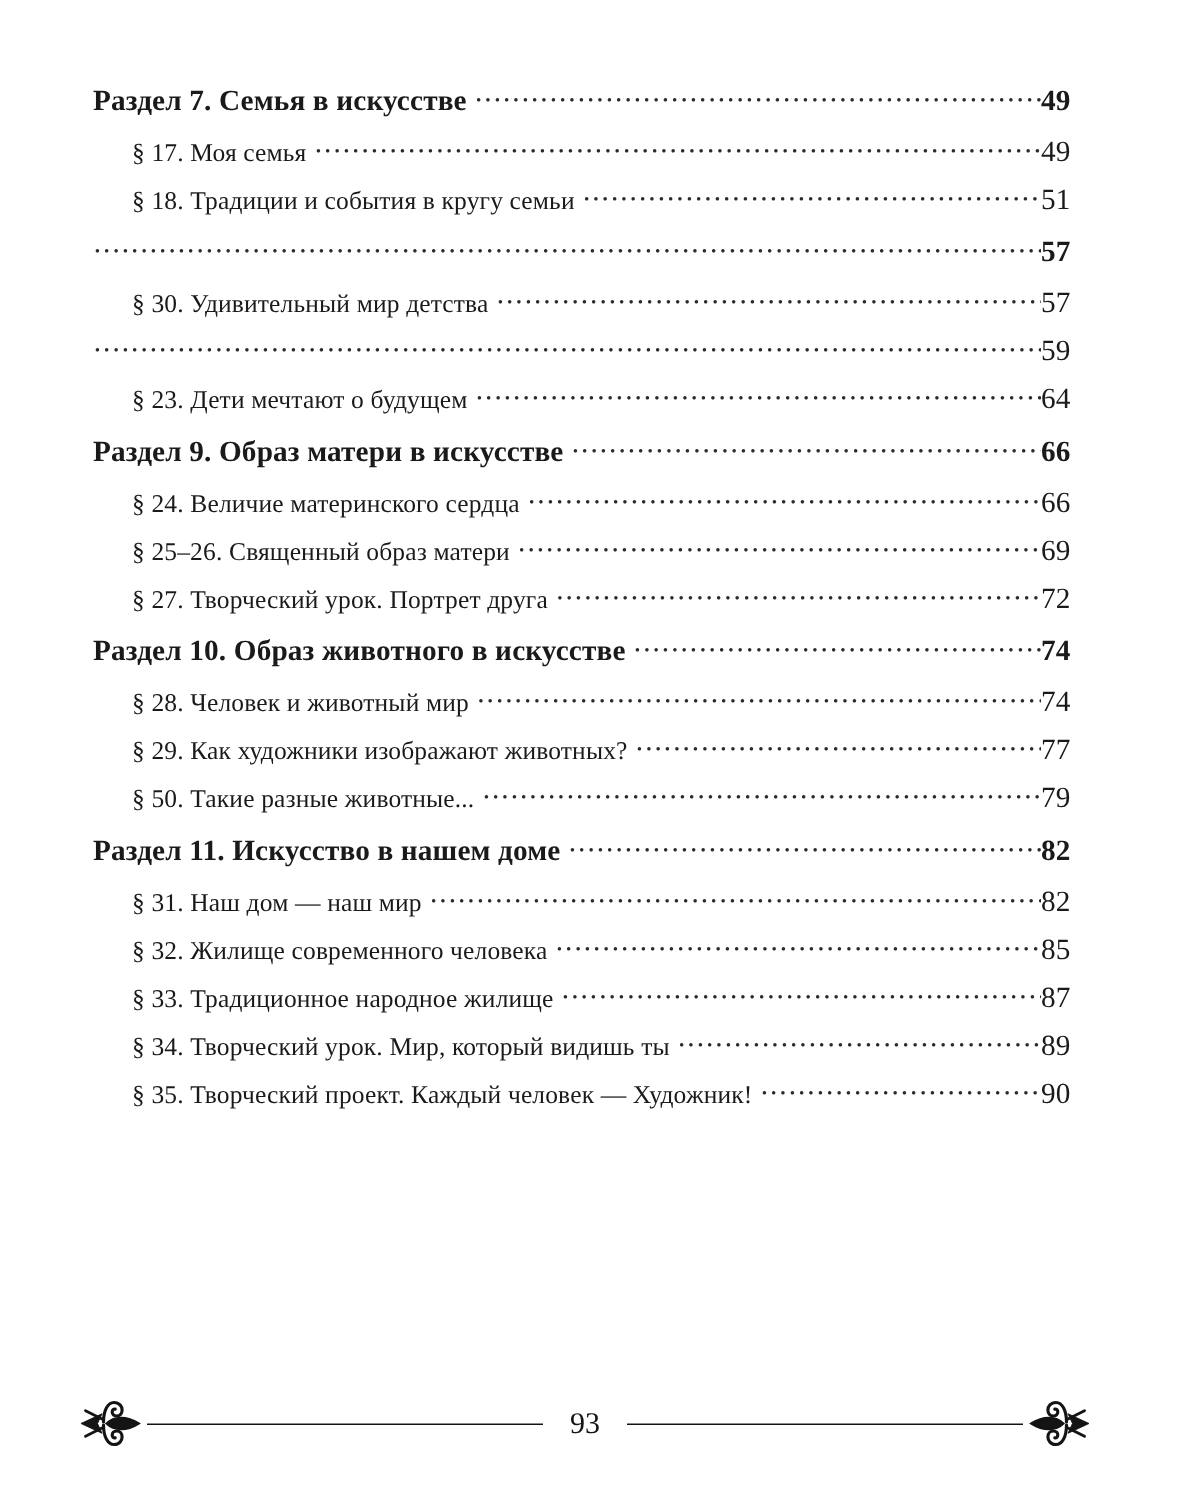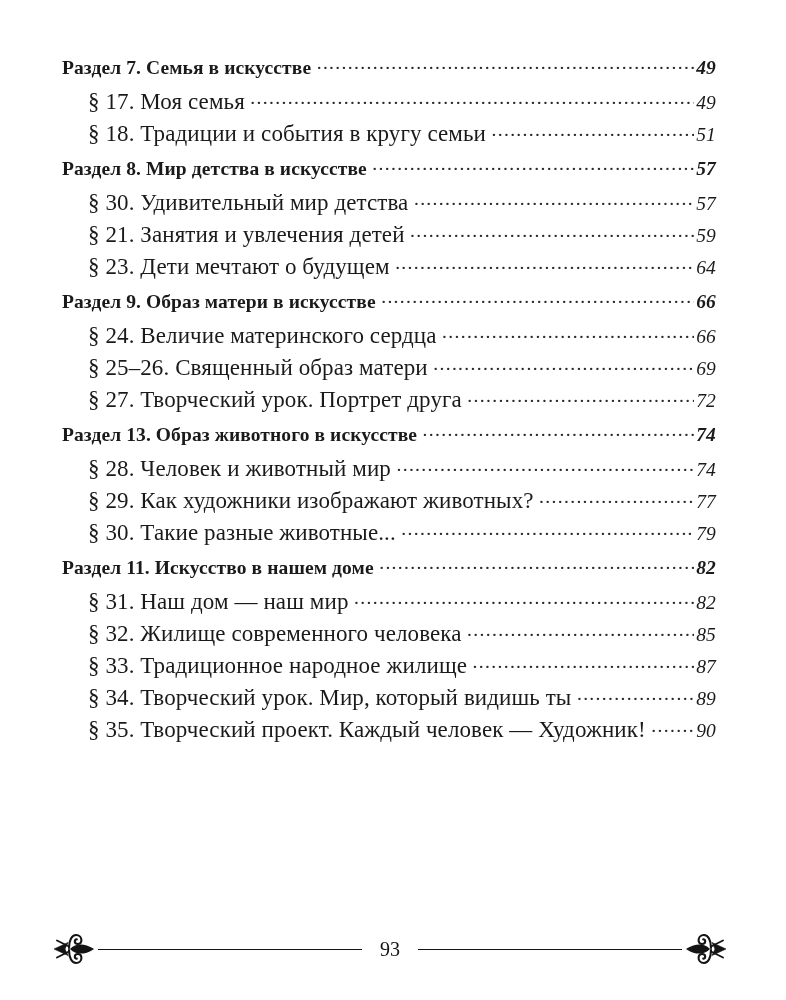--- a/index.html
+++ b/index.html
@@ -35,21 +35,21 @@
     display: flex;
     align-items: baseline;
     width: 100%;
     height: 32px;
     white-space: nowrap;
     overflow: hidden;
   }
 
   .entry .title {
     flex: 0 0 auto;
-    font-size: 23px;
+    font-size: 17px;
     line-height: 32px;
     letter-spacing: 0.1px;
   }
 
   .entry .leader {
     flex: 1 1 auto;
     min-width: 6px;
     overflow: hidden;
     height: 1em;
     position: relative;
@@ -63,23 +63,22 @@
     font-size: 19.5px;
     letter-spacing: 1.35px;
     color: #2a2a2a;
     white-space: nowrap;
   }
 
   .entry .pageno {
     flex: 0 0 auto;
     font-size: 19.5px;
     line-height: 32px;
-    text-align: center;
+    text-align: left;
     min-width: 24px;
-    font-style: italic;
   }
 
   
   .entry.section .title,
   .entry.section .pageno {
     font-weight: bold;
     font-size: 19.5px;
   }
   .entry.section {
     height: 34px;
@@ -154,31 +153,29 @@
         <span class="title gap">§ 17. Моя семья</span>
         <span class="leader"></span>
         <span class="pageno">49</span>
       </div>
       <div class="entry sub">
         <span class="title gap">§ 18. Традиции и события в кругу семьи</span>
         <span class="leader"></span>
         <span class="pageno">51</span>
       </div>
       <div class="entry section">
-        <span class="title gap">Раздел 8. Мир детства в искусстве</span>
         <span class="leader"></span>
         <span class="pageno">57</span>
       </div>
       <div class="entry sub">
         <span class="title gap">§ 30. Удивительный мир детства</span>
         <span class="leader"></span>
         <span class="pageno">57</span>
       </div>
       <div class="entry sub">
-        <span class="title gap">§ 21. Занятия и увлечения детей</span>
         <span class="leader"></span>
         <span class="pageno">59</span>
       </div>
       <div class="entry sub">
         <span class="title gap">§ 23. Дети мечтают о будущем</span>
         <span class="leader"></span>
         <span class="pageno">64</span>
       </div>
       <div class="entry section">
         <span class="title gap">Раздел 9. Образ матери в искусстве</span>
@@ -194,36 +191,36 @@
         <span class="title gap">§ 25–26. Священный образ матери</span>
         <span class="leader"></span>
         <span class="pageno">69</span>
       </div>
       <div class="entry sub">
         <span class="title gap">§ 27. Творческий урок. Портрет друга</span>
         <span class="leader"></span>
         <span class="pageno">72</span>
       </div>
       <div class="entry section">
-        <span class="title gap">Раздел 13. Образ животного в искусстве</span>
+        <span class="title gap">Раздел 10. Образ животного в искусстве</span>
         <span class="leader"></span>
         <span class="pageno">74</span>
       </div>
       <div class="entry sub">
         <span class="title gap">§ 28. Человек и животный мир</span>
         <span class="leader"></span>
         <span class="pageno">74</span>
       </div>
       <div class="entry sub">
         <span class="title gap">§ 29. Как художники изображают животных?</span>
         <span class="leader"></span>
         <span class="pageno">77</span>
       </div>
       <div class="entry sub">
-        <span class="title gap">§ 30. Такие разные животные...</span>
+        <span class="title gap">§ 50. Такие разные животные...</span>
         <span class="leader"></span>
         <span class="pageno">79</span>
       </div>
       <div class="entry section">
         <span class="title gap">Раздел 11. Искусство в нашем доме</span>
         <span class="leader"></span>
         <span class="pageno">82</span>
       </div>
       <div class="entry sub">
         <span class="title gap">§ 31. Наш дом — наш мир</span>

